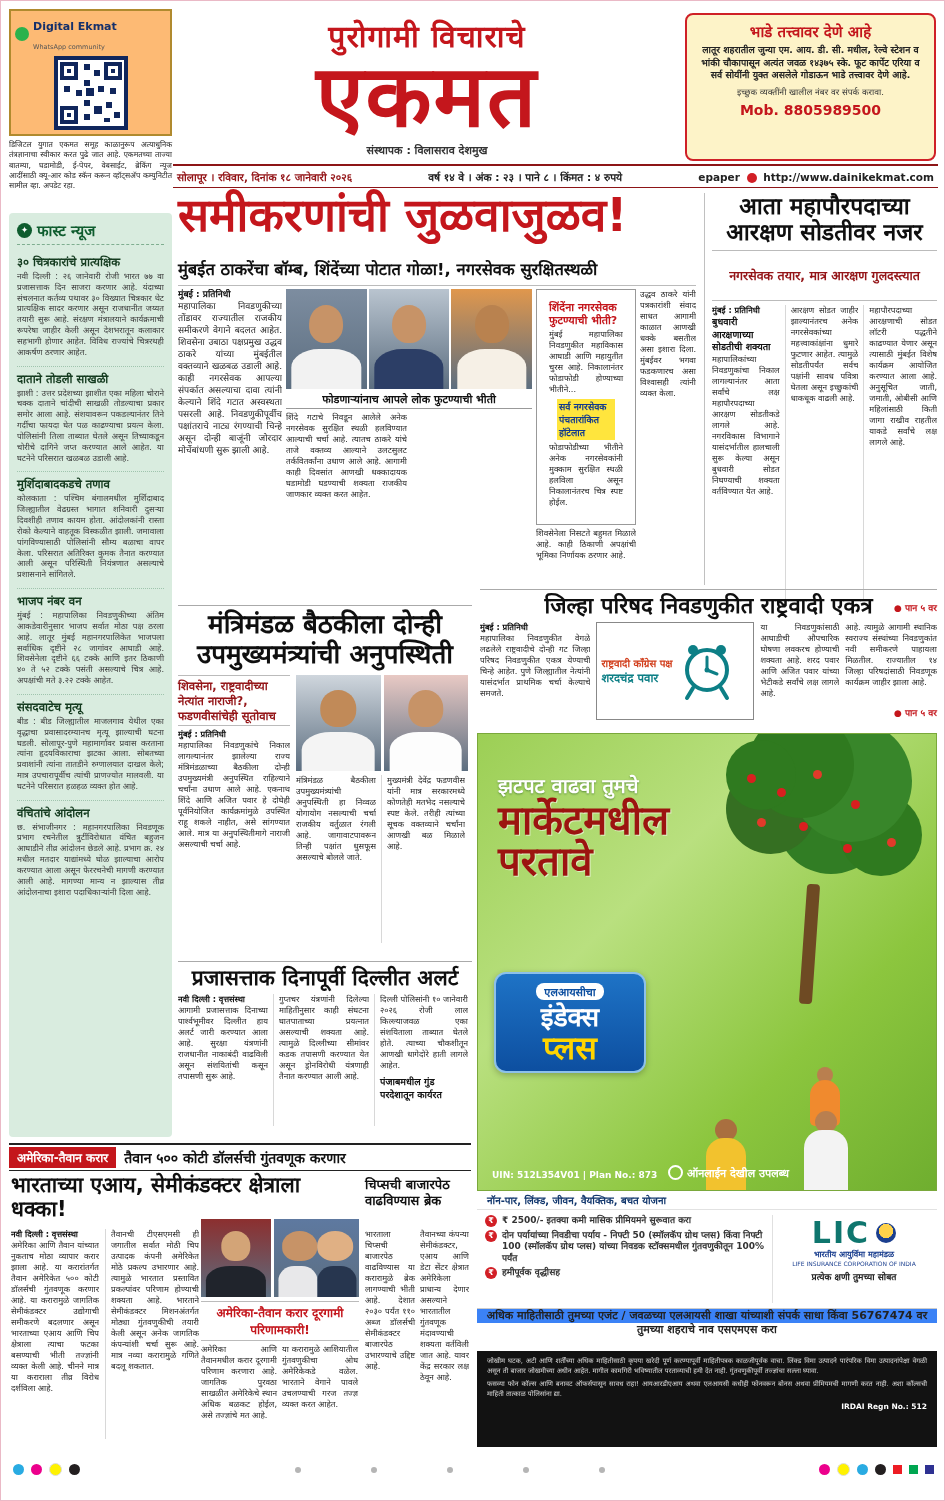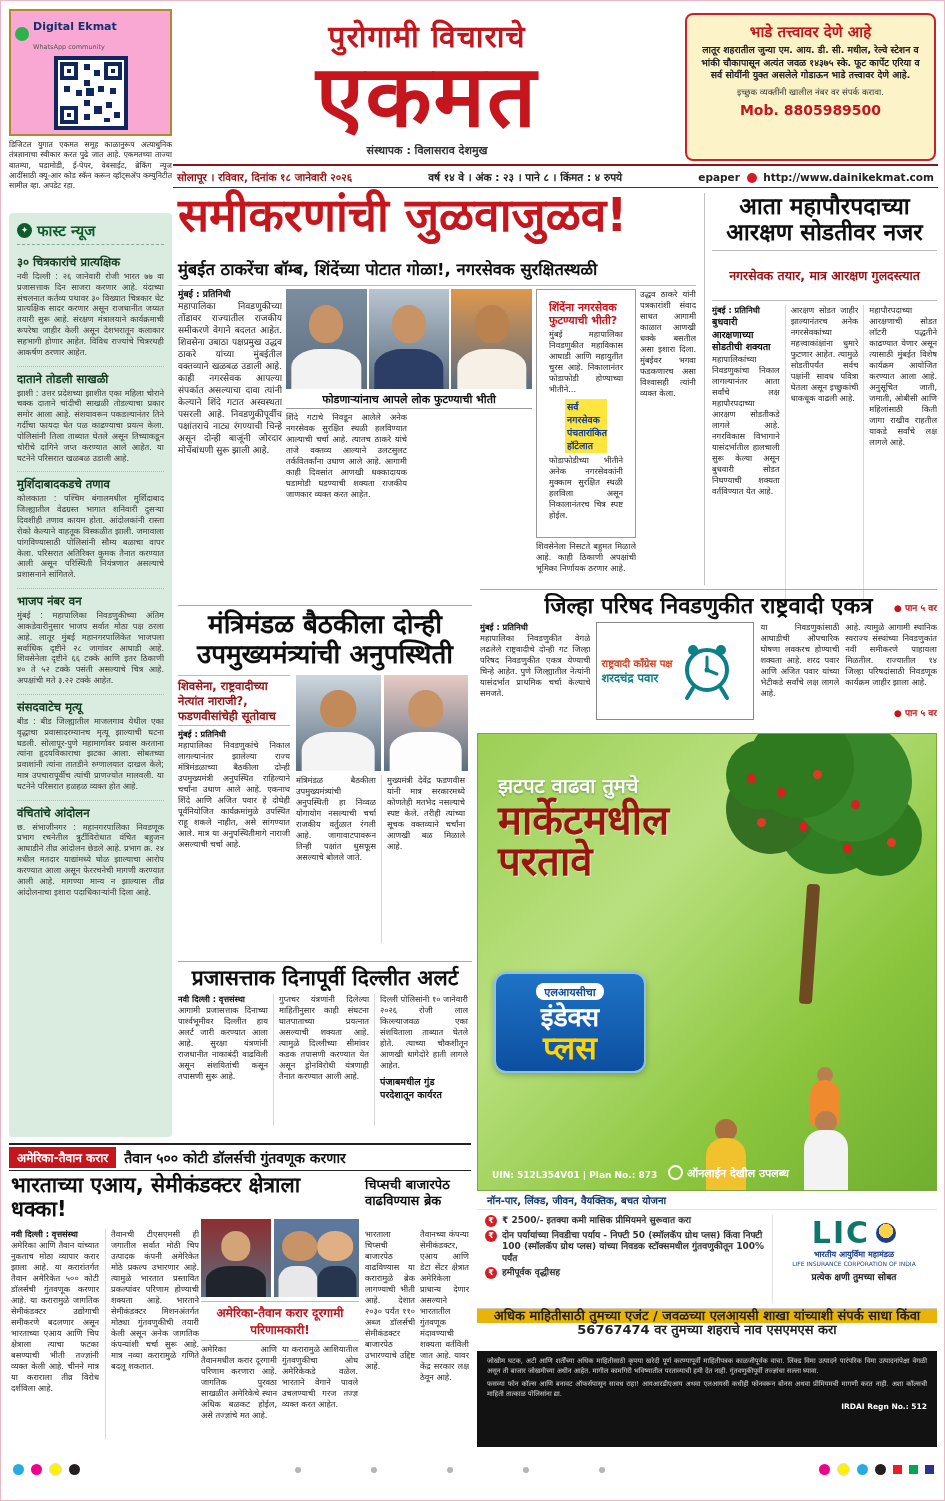--- a/index.html
+++ b/index.html
@@ -7,21 +7,21 @@
         font-family:"DejaVu Sans","Liberation Sans",sans-serif;overflow:hidden;
         border:1px solid #eab9c6;box-sizing:border-box;}
   .abs{position:absolute;box-sizing:border-box;}
   .jt{text-align:justify;}
   .k9{font-size:9px;line-height:1.33;color:#1d1d1d;}
   .k8{font-size:8.2px;line-height:1.34;color:#262626;}
   .dl{font-weight:bold;color:#111;}
   .maroon{color:#941518;}
   p{margin:0 0 4px 0;}
   
-  .qrframe{border:2px solid #b08a2e;padding:4px;background:#f9a8d4;}
+  .qrframe{border:2px solid #b08a2e;padding:4px;background:#fdba74;}
   .qrbrandrow{display:flex;gap:4px;align-items:center;margin-bottom:3px;}
   .wa{width:14px;height:14px;border-radius:50%;background:#2bb24c;display:inline-block;}
   .qrbrand{font-size:11px;font-weight:bold;color:#15306b;line-height:1.05;}
   .qrbrandsub{font-size:6.5px;color:#555;}
   .qrcode{width:74px;height:74px;margin:0 auto;background:#10265c;padding:4px;box-sizing:border-box;}
   .qrnote{font-size:7.6px;line-height:1.35;color:#222;text-align:justify;margin-top:4px;}
   .masthead{text-align:center;color:#c4161c;}
   .mh-tag{font-size:30px;font-weight:bold;letter-spacing:1px;}
   .mh-title{font-size:86px;font-weight:bold;line-height:0.95;letter-spacing:2px;}
   .mh-founder{font-size:11px;color:#333;margin-top:4px;font-weight:bold;}
@@ -55,21 +55,21 @@
   
   .photo{position:relative;overflow:hidden;background:linear-gradient(180deg,var(--bg,#8fa3b5),#5c6e80);}
   .photo .head{position:absolute;left:50%;top:16%;width:42%;height:38%;transform:translateX(-50%);
                border-radius:50% 50% 45% 45%;background:var(--skin,#c89a6d);}
   .photo .torso{position:absolute;left:50%;bottom:-6%;width:86%;height:46%;transform:translateX(-50%);
                border-radius:40% 40% 0 0;background:var(--cloth,#ececec);}
   .caption{font-size:11px;font-weight:bold;text-align:center;color:#111;
            border-bottom:1px solid #999;padding:2px 0;}
   .inset1{border:1px solid #999;background:#fff;padding:12px;}
   .inset1 .t{color:#c4161c;font-weight:bold;font-size:11px;line-height:1.15;margin-bottom:2px;}
-  .hl{background:#ffe53d;color:#123a8c;font-weight:bold;font-size:9.3px;padding:1px 2px;display:block;margin:2px 16px;}
+  .hl{background:#ffe53d;color:#123a8c;font-weight:bold;font-size:9.3px;padding:1px 2px;display:block;margin:2px 8px;}
   .inset2{border:1px solid #aaa;}
   .inset2 .t{background:#e4e4e4;font-weight:bold;font-size:10.5px;text-align:center;padding:2px;color:#111;}
   .inset2 .b{font-size:8px;line-height:1.3;padding:3px;text-align:justify;color:#222;}
   
   .symbox{border:1px solid #888;background:#fff;display:flex;align-items:center;gap:6px;padding:4px;}
   .sym-l1{color:#d2401e;font-weight:bold;font-size:10px;line-height:1.2;}
   .sym-l2{color:#0d7f86;font-weight:bold;font-size:11.5px;}
   
   .tstrip{display:flex;align-items:center;gap:8px;border-top:2px solid #222;border-bottom:1px solid #222;padding:2px 0;}
   .tstrip .lbl{background:#c4161c;color:#fff;font-weight:bold;font-size:12px;padding:2px 8px;}
@@ -108,21 +108,21 @@
   .rupee{flex:0 0 12px;width:12px;height:12px;border-radius:50%;background:#d21f26;color:#fff;
          font-size:8px;line-height:12px;text-align:center;font-weight:bold;}
   .bullet .bt{font-size:9px;line-height:1.25;font-weight:bold;color:#333;}
   .liclogo{flex:0 0 150px;text-align:center;border-left:1px solid #e0e0e0;padding-left:6px;}
   .licrow{display:flex;align-items:center;justify-content:center;gap:6px;}
   .licword{color:#0f766e;font-weight:bold;font-size:30px;letter-spacing:2px;}
   .licemb{width:20px;height:20px;border-radius:50%;background:radial-gradient(circle at 50% 40%,#ffd24a 0 45%,#1b3f8f 46% 100%);}
   .licmr{color:#1b3f8f;font-weight:bold;font-size:8px;line-height:1.2;}
   .licen{color:#1b3f8f;font-size:6px;}
   .lictag{color:#222;font-weight:bold;font-size:9px;margin-top:3px;}
-  .lic-contact{height:14px;background:#eab308;border-top:1px solid #ccc;font-size:13px;font-weight:bold;
+  .lic-contact{height:14px;background:#3b82f6;border-top:1px solid #ccc;font-size:11px;font-weight:bold;
                color:#222;text-align:center;line-height:14px;}
   .licblack{background:#121212;color:#eee;padding:6px 10px;}
   .licblack p{font-size:6.8px;line-height:1.45;text-align:justify;margin:0 0 3px 0;color:#ddd;}
   .irdai{text-align:right;font-size:7.5px;font-weight:bold;color:#fff;}
   
   .marks{display:flex;justify-content:space-between;align-items:center;padding:0 12px;}
   .mgrp{display:flex;gap:7px;align-items:center;}
   .dot{width:11px;height:11px;border-radius:50%;}
   .sq{width:9px;height:9px;}
   .gdot{width:6px;height:6px;border-radius:50%;background:#b5b5b5;}

